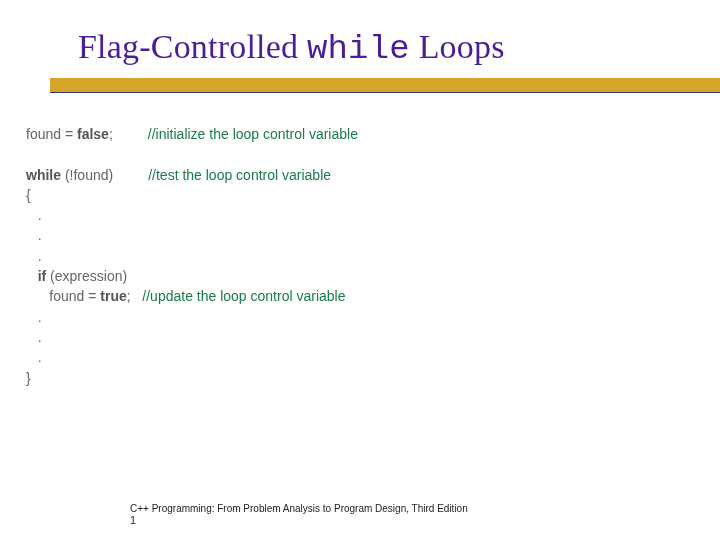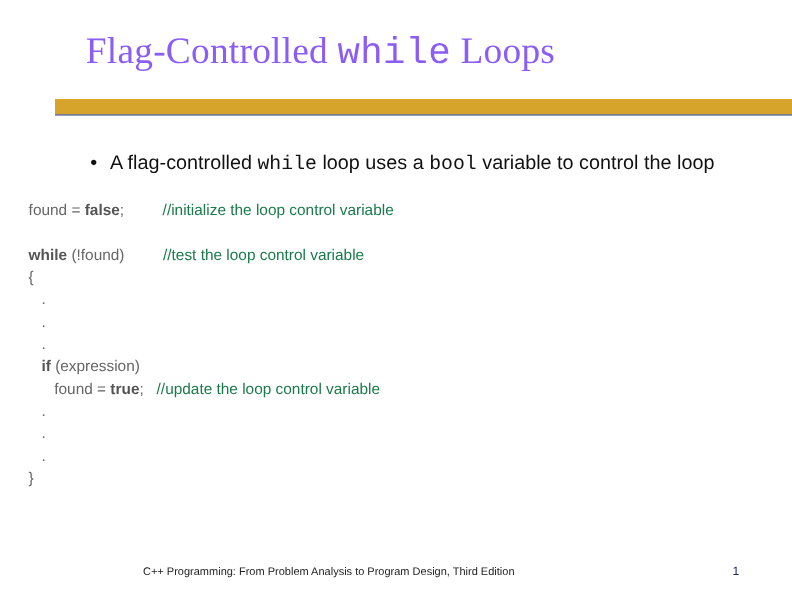--- a/index.html
+++ b/index.html
@@ -13,23 +13,23 @@
   }
   .slide {
     width: 100%;
     height: 100%;
     padding: 28px 48px 20px 78px;
     position: relative;
   }
   .title {
     font-family: "Times New Roman", Times, serif;
     font-size: 34px;
-    color: #8b5cf6;
+    color: #4c1d95;
     font-weight: 400;
-    margin-bottom: 22px;
+    margin-bottom: 10px;
     letter-spacing: 0.2px;
   }
   .title .mono {
     font-family: "Courier New", Courier, monospace;
   }
   .rule-wrap {
     position: relative;
     height: 22px;
     margin-bottom: 24px;
     margin-left: -78px;
@@ -85,23 +85,24 @@
   .code-block .kw { font-weight: bold; color: #555; }
   .code-block .cm { color: #1a7a4a; }
   .footer {
     position: absolute;
     bottom: 14px;
     left: 0;
     width: 100%;
     padding: 0 48px 0 130px;
     display: flex;
     justify-content: space-between;
-    align-items: center;
+    align-items: flex-start;
     font-size: 10px;
     color: #222;
+    flex-direction: column;
   }
   .page-num {
     color: #1a2a6c;
     font-size: 11px;
   }
 </style>
 </head>
 <body>
 
 <div class="slide">
@@ -109,21 +110,20 @@
   <h1 class="title">
     <span>Flag-Controlled </span><span class="mono">while</span><span> Loops</span>
   </h1>
 
   <div class="rule-wrap">
     <div class="rule-gold"></div>
     <div class="rule-blue"></div>
   </div>
 
   <ul class="bullets" id="bullets">
-      <li><span>A flag-controlled </span><span class="mono">while</span><span> loop uses a </span><span class="mono">bool</span><span> variable to control the loop</span></li>
     </ul>
 
   <div class="code-block" id="code"><div><span>found = </span><span class="kw">false</span><span>;         </span><span class="cm">//initialize the loop control variable</span></div><div>&nbsp;</div><div><span class="kw">while</span><span> (!found)         </span><span class="cm">//test the loop control variable</span></div><div><span>{</span></div><div><span>   .</span></div><div><span>   .</span></div><div><span>   .</span></div><div><span>   </span><span class="kw">if</span><span> (expression)</span></div><div><span>      found = </span><span class="kw">true</span><span>;   </span><span class="cm">//update the loop control variable</span></div><div><span>   .</span></div><div><span>   .</span></div><div><span>   .</span></div><div><span>}</span></div></div>
 
   <div class="footer">
     <span>C++ Programming: From Problem Analysis to Program Design, Third Edition</span>
     <span class="page-num">1</span>
   </div>
 
 </div>

